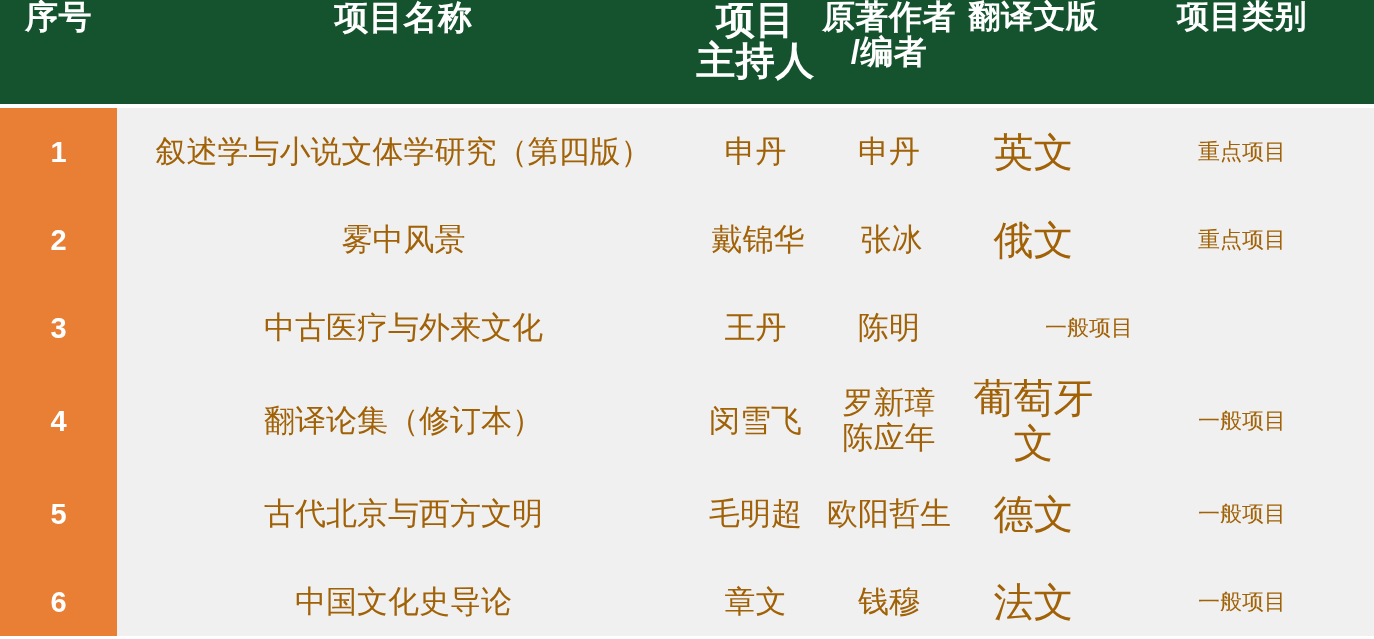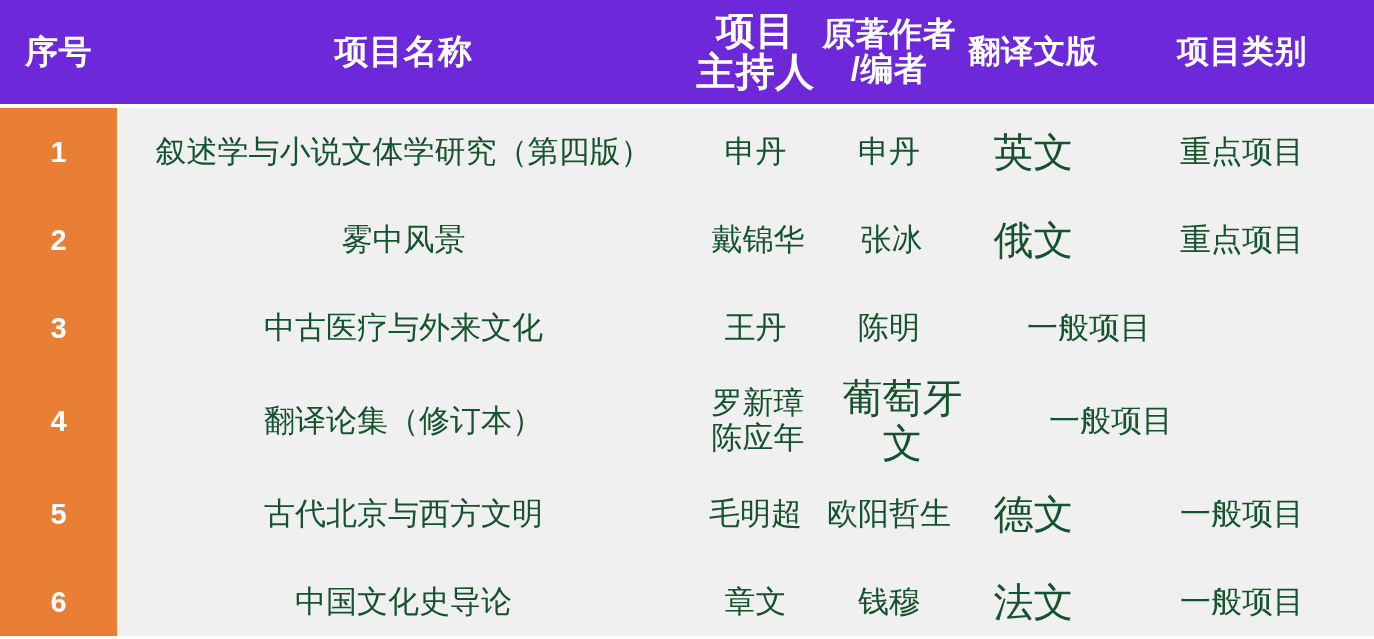--- a/index.html
+++ b/index.html
@@ -21,23 +21,22 @@
     background: #ffffff;
   }
 
   
   .table-header {
     position: absolute;
     left: 0;
     top: 0;
     width: 1374px;
     height: 104px;
-    background: #6d28d9;
+    background: #14532d;
     display: flex;
-    align-items: center;
     box-sizing: border-box;
   }
 
   .th {
     color: #ffffff;
     font-weight: bold;
     text-align: center;
     line-height: 1.05;
     font-size: 34px;
     letter-spacing: 0.5px;
@@ -81,39 +80,39 @@
   .row-1 { height: 88px; }
   .row-2 { height: 88px; }
   .row-3 { height: 88px; }
   .row-4 { height: 98px; }
   .row-5 { height: 88px; }
   .row-6 { height: 88px; }
 
   .cell {
     text-align: center;
     box-sizing: border-box;
-    color: #14532d;
+    color: #a16207;
     font-size: 31px;
     line-height: 1.12;
     white-space: pre-line;
   }
 
   .c-seq {
     width: 117px;
     color: #ffffff;
     font-weight: bold;
     font-size: 29px;
     position: relative;
     z-index: 2;
   }
   .c-name     { width: 573px; font-size: 31px; }
   .c-host     { width: 131px; font-size: 31px; }
   .c-author   { width: 136px; font-size: 31px; }
   .c-lang     { width: 153px; font-size: 40px; }
-  .c-category { width: 264px; font-size: 31px; }
+  .c-category { width: 264px; font-size: 22px; }
 </style>
 </head>
 <body>
 
 <div class="table-wrap">
 
   <div class="table-header">
     <div class="th th-seq">序号</div>
     <div class="th th-name">项目名称</div>
     <div class="th th-host">项目
@@ -149,20 +148,21 @@
       <div class="cell c-seq">3</div>
       <div class="cell c-name">中古医疗与外来文化</div>
       <div class="cell c-host">王丹</div>
       <div class="cell c-author">陈明</div>
       <div class="cell c-category">一般项目</div>
     </div>
 
     <div class="row row-4">
       <div class="cell c-seq">4</div>
       <div class="cell c-name">翻译论集（修订本）</div>
+      <div class="cell c-host">闵雪飞</div>
       <div class="cell c-author">罗新璋
 陈应年</div>
       <div class="cell c-lang">葡萄牙文</div>
       <div class="cell c-category">一般项目</div>
     </div>
 
     <div class="row row-5">
       <div class="cell c-seq">5</div>
       <div class="cell c-name">古代北京与西方文明</div>
       <div class="cell c-host">毛明超</div>

